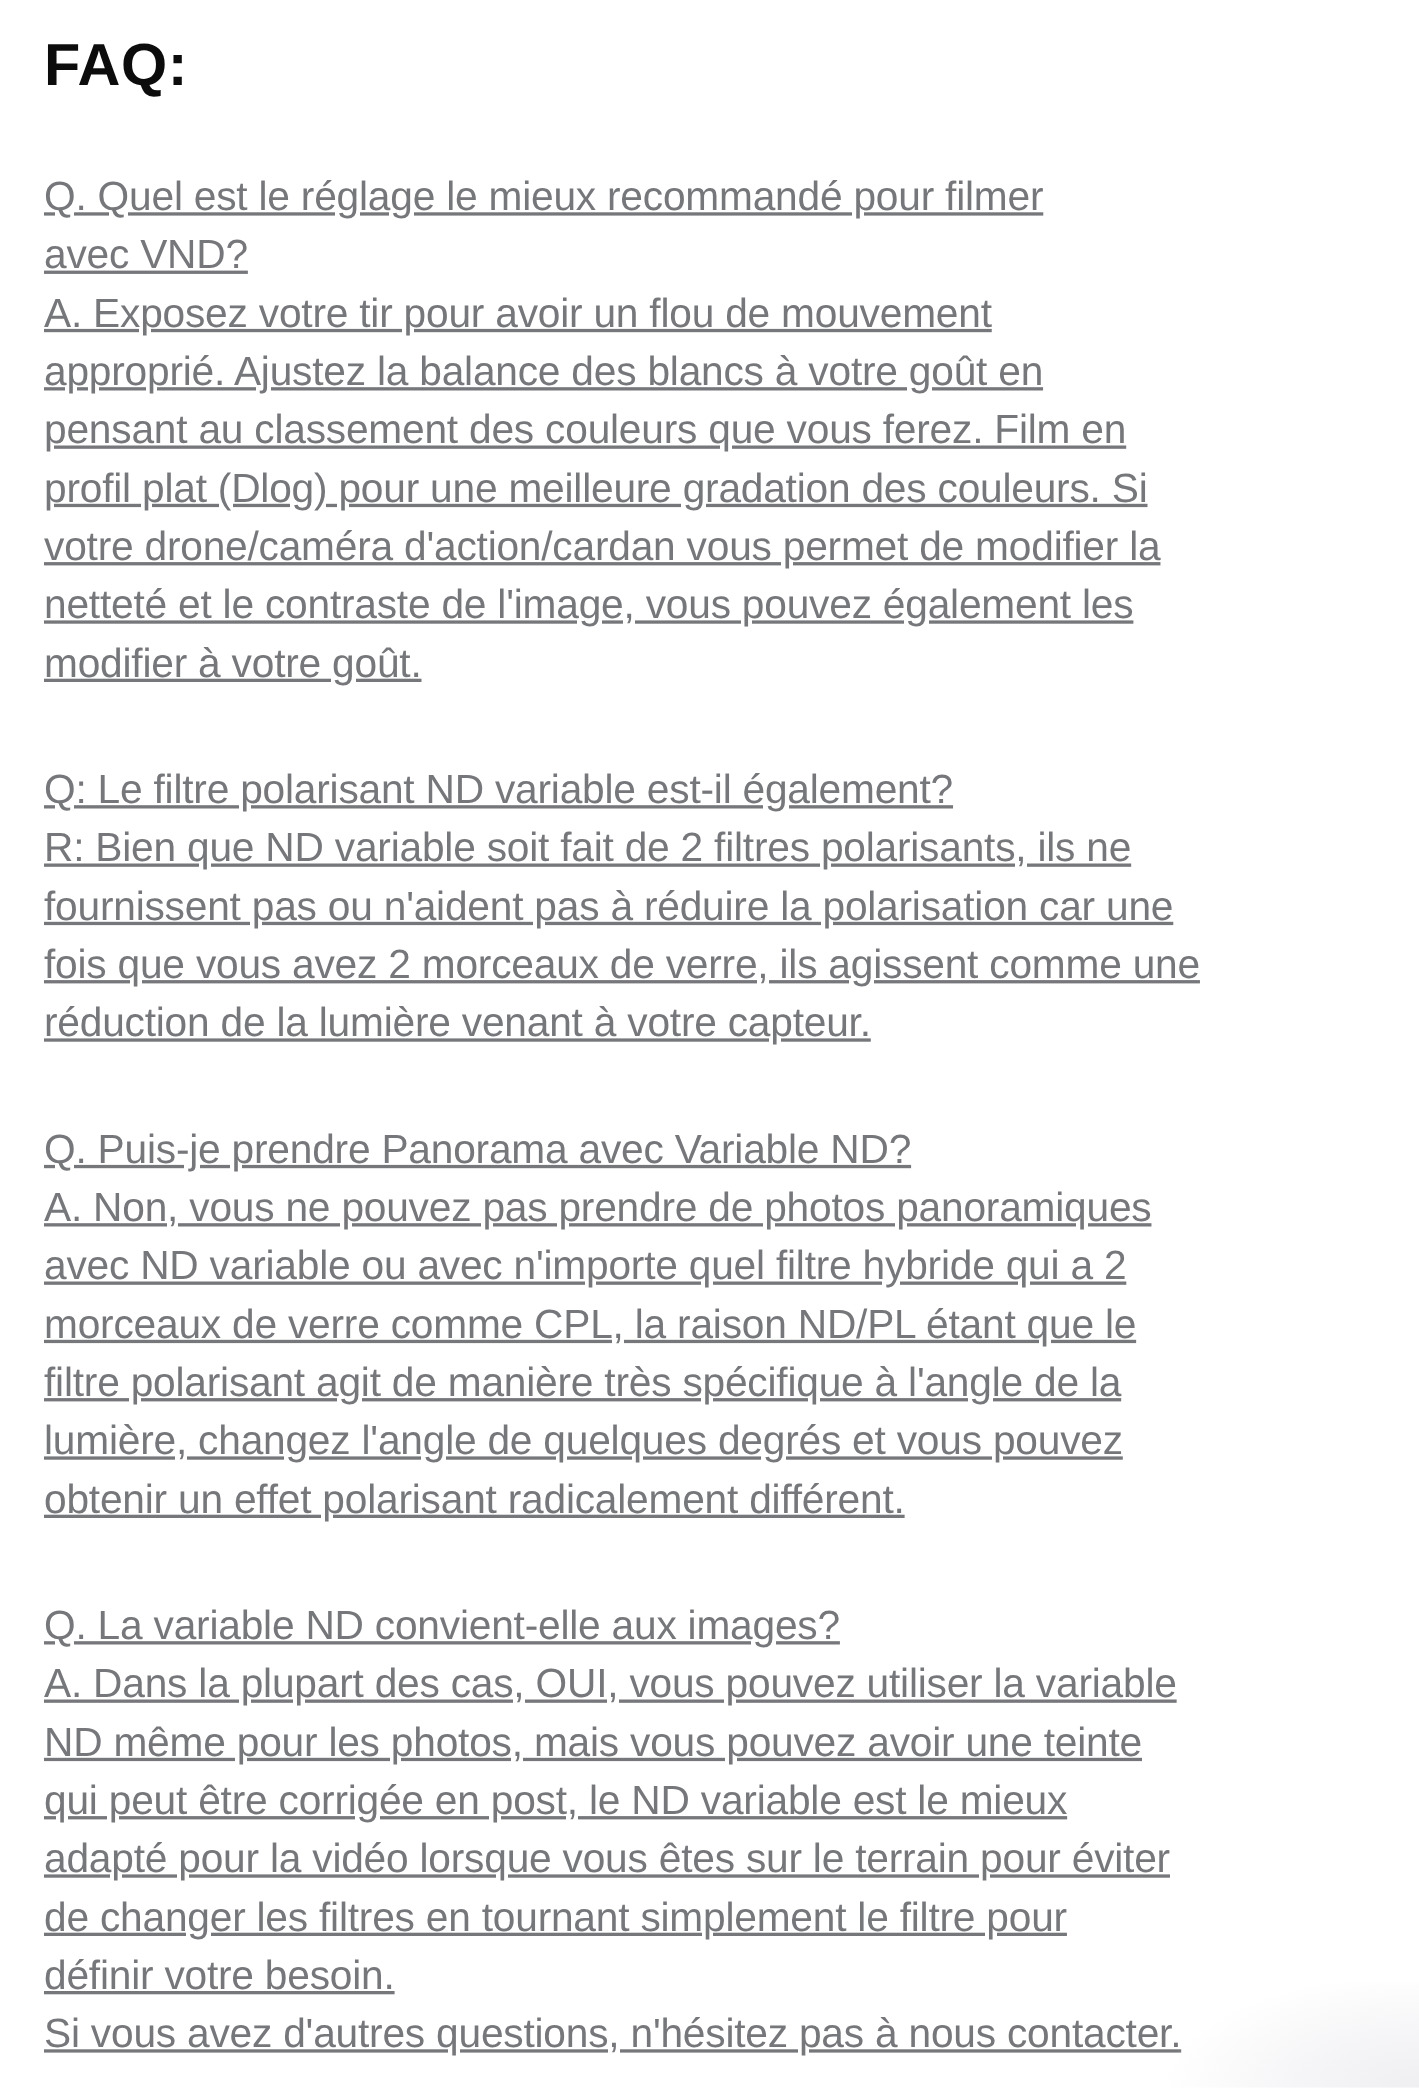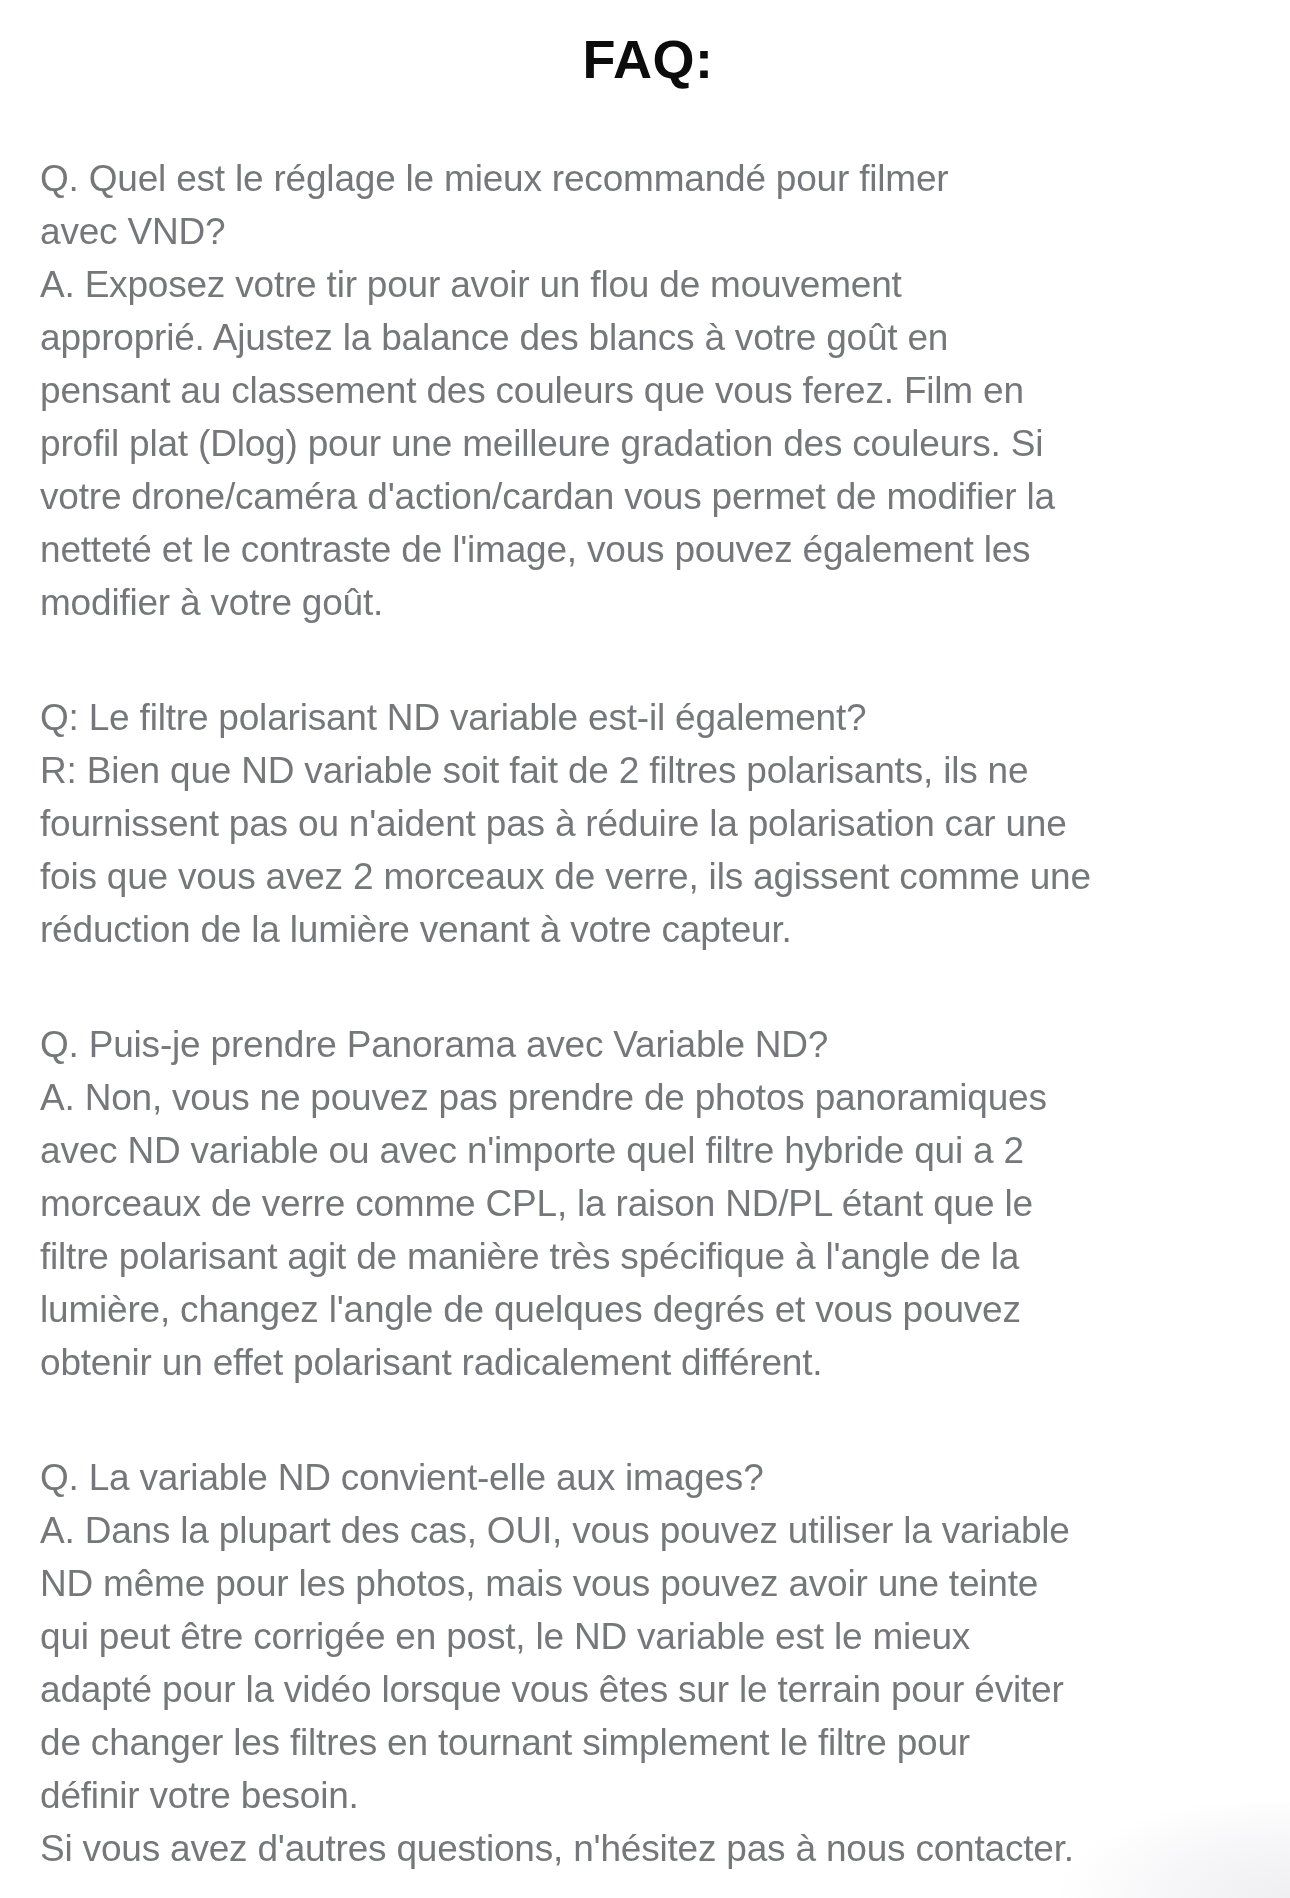--- a/index.html
+++ b/index.html
@@ -21,29 +21,29 @@
     padding:26px 34px 0 40px;
     box-sizing:border-box;
   }
   .page-title{
     margin:0 0 60px 0;
     font-size:54px;
     line-height:66px;
     font-weight:700;
     letter-spacing:0.5px;
     color:var(--heading);
-    text-align:center;
   }
   .faq-paragraph{
     margin:0 0 62px 0;
     font-size:37px;
     line-height:53px;
     letter-spacing:-0.2px;
     color:var(--body-text);
     white-space:pre-line;
+    text-decoration:underline;
   }
   .corner-widget{
     position:absolute;
     right:0;
     bottom:0;
     width:230px;
     height:95px;
     background:radial-gradient(130% 140% at 100% 100%,
                var(--corner-widget) 0%,
                #f6f6f8 40%,

